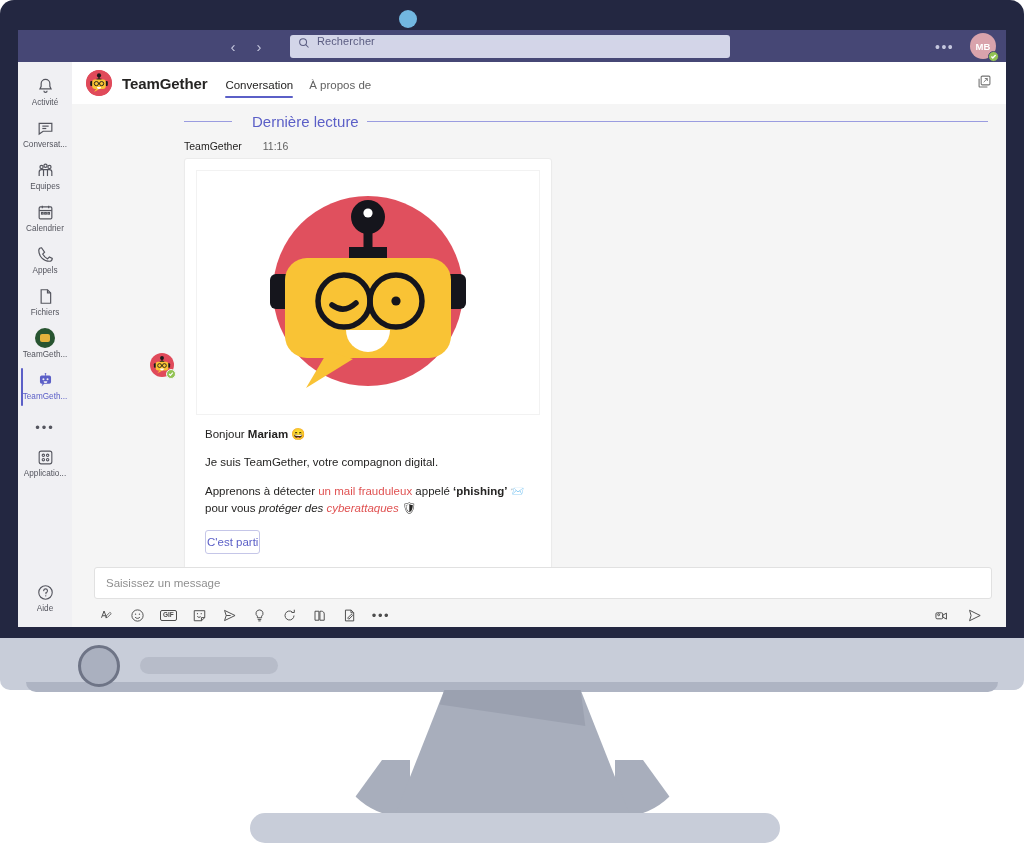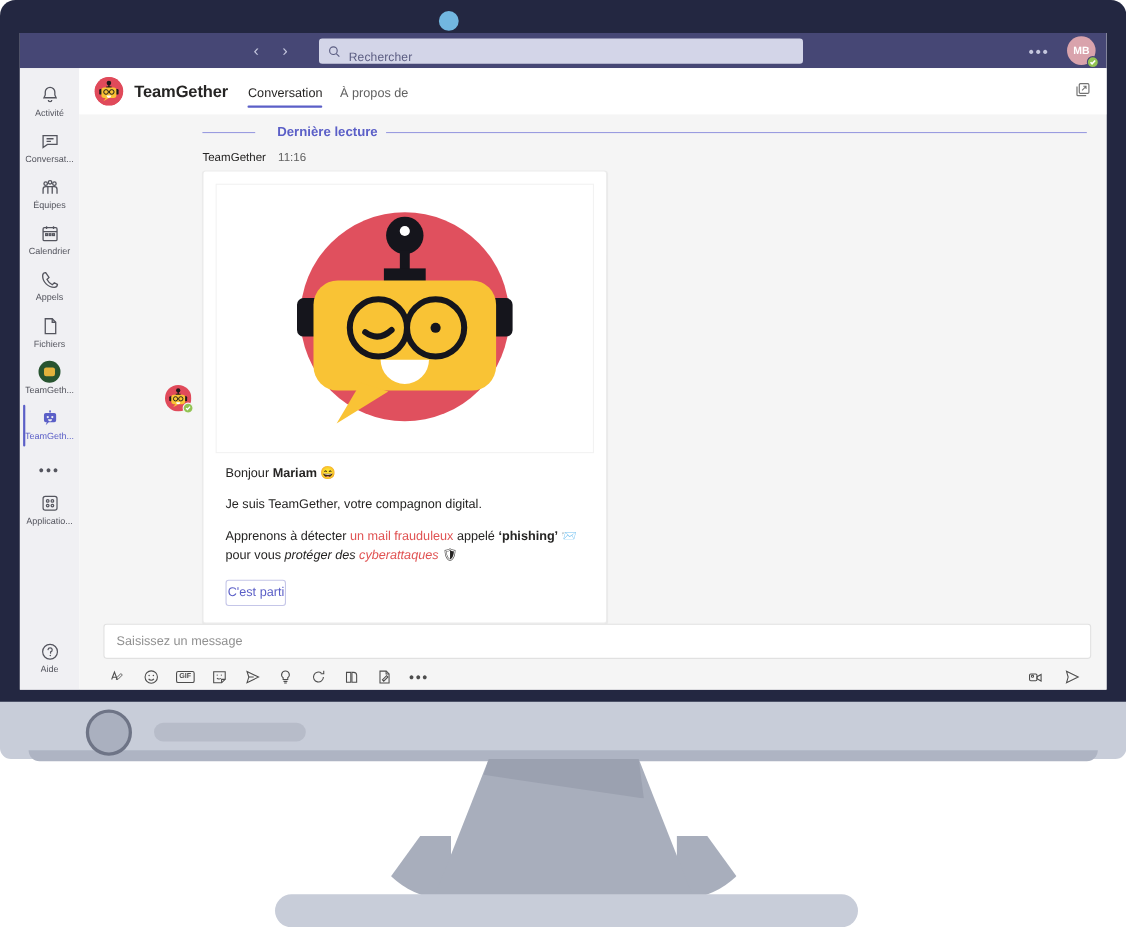--- a/index.html
+++ b/index.html
@@ -74,21 +74,21 @@
   }
   .nav-arrows { display: flex; gap: 6px; margin-left: 205px; }
   .nav-arrow {
     width: 20px; height: 20px; color: #c5c7de;
     font-size: 15px; display: flex; align-items: center; justify-content: center;
     cursor: pointer; font-family: "Liberation Sans", sans-serif;
   }
   .searchbar {
     position: absolute; left: 272px; top: 5px; width: 440px; height: 23px;
     background: #d3d5e8; border-radius: 3px;
-    display: flex; align-items: flex-end; padding: 0 8px; gap: 7px;
+    display: flex; align-items: flex-start; padding: 0 8px; gap: 7px;
   }
   .search-ph { font-size: 11px; color: #5b5d82; letter-spacing: .1px; }
   .dots-btn {
     position: absolute; right: 52px; top: 9px;
     color: #c5c7de; font-size: 14px; letter-spacing: 1.4px; cursor: pointer;
   }
   .avatar-wrap { position: absolute; right: 8px; top: 3px; width: 28px; height: 28px; }
   .avatar {
     width: 26px; height: 26px; border-radius: 50%;
     background: #d9a3ac; color: #ffffff; font-size: 9.5px; font-weight: bold;
@@ -158,26 +158,26 @@
   }
   .popout { position: absolute; right: 14px; top: 12px; cursor: pointer; color: #737373; }
   .popout svg { width: 15px; height: 15px; }
 
   .conv-area { flex: 1; position: relative; overflow: hidden; padding: 0 0 0 0; }
   .unread-row {
     display: flex; align-items: center; gap: 8px; padding: 9px 18px 0 112px;
   }
   .unread-line { flex: 1; height: 1px; background: #9a9ce0; }
   .unread-line.short { flex: 0 0 48px; }
-  .unread-label { font-size: 12px; font-weight: bold; color: #5b5fc7; white-space: nowrap; padding-left: 12px; }
+  .unread-label { font-size: 15px; font-weight: normal; color: #5b5fc7; white-space: nowrap; padding-left: 12px; }
 
   .msg-block { padding: 10px 0 0 112px; }
   .msg-meta { font-size: 10.5px; color: #616161; margin-bottom: 6px; }
   .msg-meta .m-name { color: #252423; }
-  .msg-meta .m-time { margin-left: 11px; }
+  .msg-meta .m-time { margin-left: 21px; }
   .msg-row { display: flex; gap: 10px; align-items: center; }
   .msg-avatar { width: 24px; height: 24px; flex-shrink: 0; position: relative; margin-left: -34px; margin-top: 2px; }
   .msg-avatar .pres {
     position: absolute; right: -2px; bottom: -2px; width: 10px; height: 10px;
     border-radius: 50%; background: #92c353; border: 1.5px solid #f5f5f5;
     display:flex; align-items:center; justify-content:center;
   }
   .msg-avatar .pres svg { width: 6px; height: 6px; }
 
   .card {

